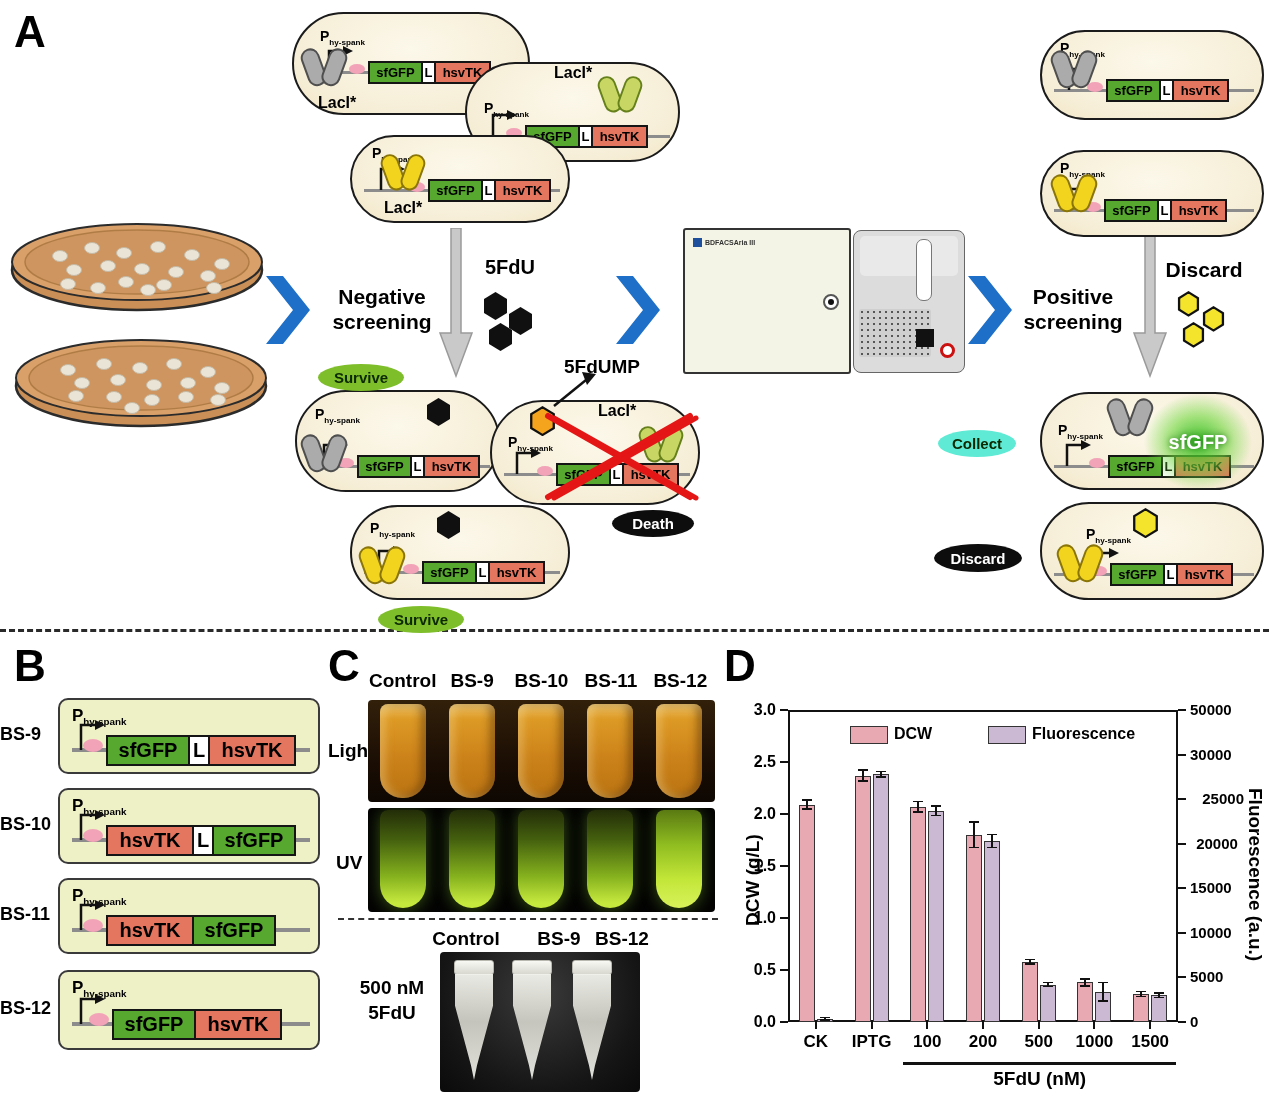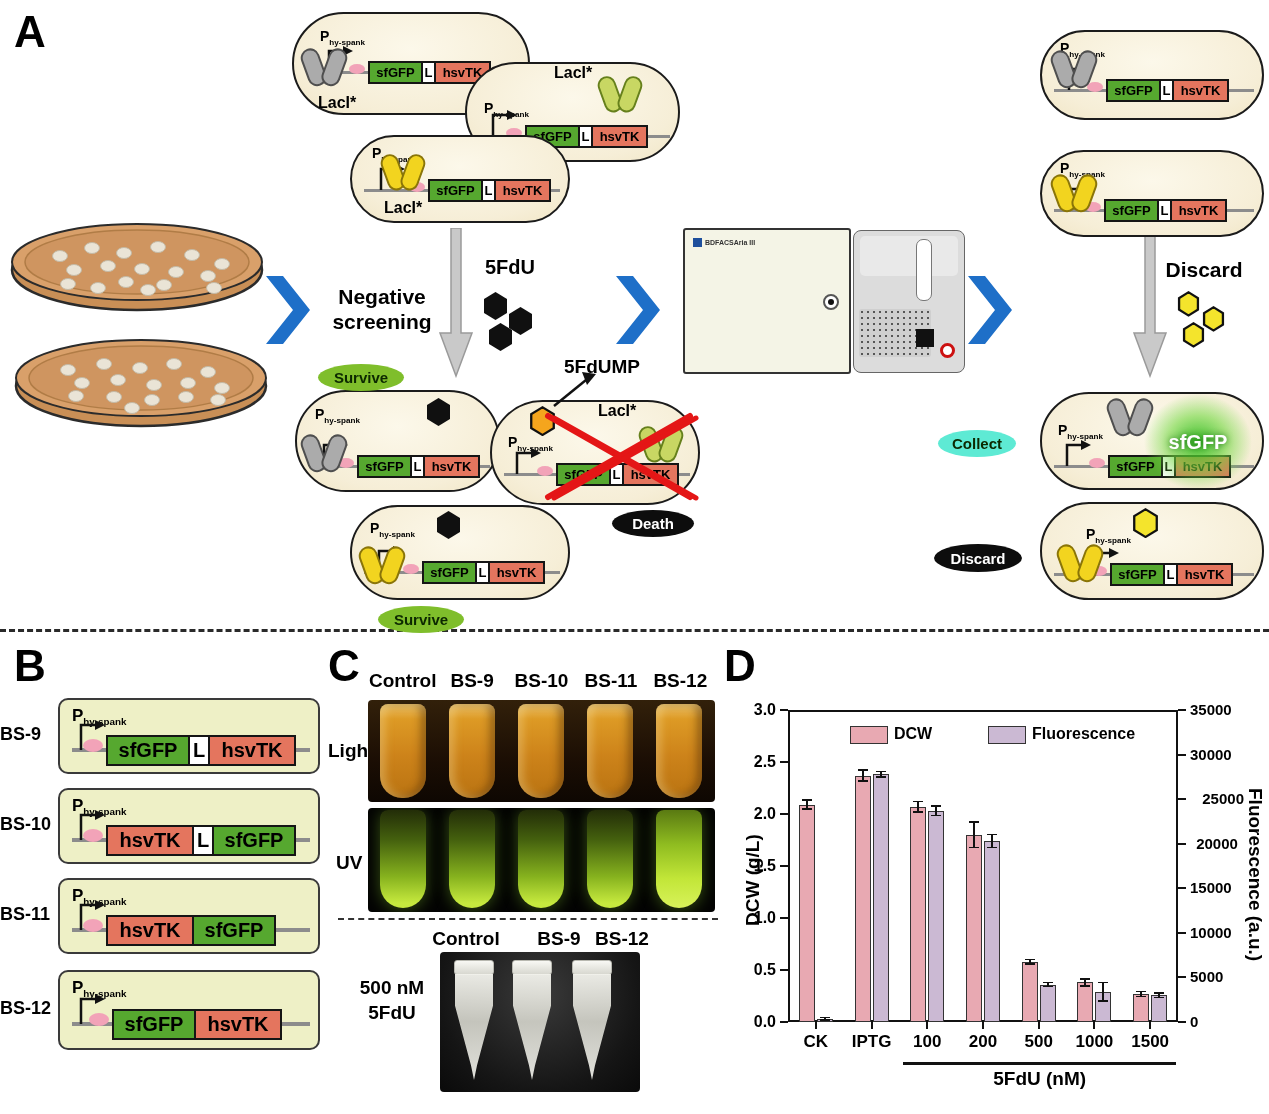--- a/index.html
+++ b/index.html
@@ -76,20 +76,21 @@
         <polygon points="0,0 17,0 44,34 17,68 0,68 27,34" fill="#1e6fc8"></polygon>
       </svg></div>
   <div class="abs" id="chev2" style="left:616px;top:276px;width:52px;height:68px;"><svg width="52" height="68" viewBox="0 0 52 68">
         <polygon points="0,0 17,0 44,34 17,68 0,68 27,34" fill="#1e6fc8"></polygon>
       </svg></div>
   <div class="abs" id="chev3" style="left:968px;top:276px;width:52px;height:68px;"><svg width="52" height="68" viewBox="0 0 52 68">
         <polygon points="0,0 17,0 44,34 17,68 0,68 27,34" fill="#1e6fc8"></polygon>
       </svg></div>
 
   <div class="screen-label" style="left:326px;top:284px;width:112px;">Negative screening</div>
+  <div class="screen-label" style="left:1008px;top:284px;width:130px;">Positive screening</div>
 
   <div class="abs" id="garrow1" style="left:438px;top:228px;width:36px;height:150px;"><svg width="36" height="150" viewBox="0 0 36 150">
         <polygon points="13,0 23,0 23,105 34,105 18,148 2,105 13,105" fill="#c9c9c9" stroke="#9a9a9a" stroke-width="1.5"></polygon>
       </svg></div>
   <div class="abs" id="garrow2" style="left:1132px;top:228px;width:36px;height:150px;"><svg width="36" height="150" viewBox="0 0 36 150">
         <polygon points="13,0 23,0 23,105 34,105 18,148 2,105 13,105" fill="#c9c9c9" stroke="#9a9a9a" stroke-width="1.5"></polygon>
       </svg></div>
 
   <div class="abs" style="left:478px;top:256px;width:64px;text-align:center;font-weight:bold;font-size:20px;">5FdU</div>
   <div class="abs" id="fdu-hexes" style="left:0;top:0;">
@@ -465,21 +466,21 @@
       <div style="position: absolute; left: 450px; top: 267.857px; width: 54px; height: 20px; text-align: left; font-weight: bold; font-size: 15px; line-height: 20px;">10000</div>
       <div style="position: absolute; left: 438px; top: 232.286px; width: 8px; height: 2px; background: rgb(17, 17, 17);"></div>
       <div style="position: absolute; left: 450px; top: 223.286px; width: 54px; height: 20px; text-align: left; font-weight: bold; font-size: 15px; line-height: 20px;">15000</div>
       <div style="position: absolute; left: 438px; top: 187.714px; width: 8px; height: 2px; background: rgb(17, 17, 17);"></div>
       <div style="position: absolute; left: 450px; top: 178.714px; width: 54px; height: 20px; text-align: center; font-weight: bold; font-size: 15px; line-height: 20px;">20000</div>
       <div style="position: absolute; left: 438px; top: 143.143px; width: 8px; height: 2px; background: rgb(17, 17, 17);"></div>
       <div style="position: absolute; left: 450px; top: 134.143px; width: 54px; height: 20px; text-align: right; font-weight: bold; font-size: 15px; line-height: 20px;">25000</div>
       <div style="position: absolute; left: 438px; top: 98.5714px; width: 8px; height: 2px; background: rgb(17, 17, 17);"></div>
       <div style="position: absolute; left: 450px; top: 89.5714px; width: 54px; height: 20px; text-align: left; font-weight: bold; font-size: 15px; line-height: 20px;">30000</div>
       <div style="position: absolute; left: 438px; top: 54px; width: 8px; height: 2px; background: rgb(17, 17, 17);"></div>
-      <div style="position: absolute; left: 450px; top: 45px; width: 54px; height: 20px; text-align: left; font-weight: bold; font-size: 15px; line-height: 20px;">35000</div>
+      <div style="position: absolute; left: 450px; top: 45px; width: 54px; height: 20px; text-align: left; font-weight: bold; font-size: 15px; line-height: 20px;">50000</div>
       <div style="position: absolute; left: 74.8571px; top: 367px; width: 2px; height: 7px; background: rgb(17, 17, 17);"></div>
       <div style="position: absolute; left: 45.8571px; top: 377px; width: 60px; text-align: center; font-weight: bold; font-size: 17px;">CK</div>
       <div style="position: absolute; left: 58.8571px; top: 149.64px; width: 16px; height: 217.36px; background: rgb(232, 169, 178); border: 1.5px solid rgb(51, 51, 51); box-sizing: border-box;"></div>
       <div style="position: absolute; left: 65.8571px; top: 145.48px; width: 2px; height: 8.32px; background: rgb(17, 17, 17);"></div>
       <div style="position: absolute; left: 61.8571px; top: 144.48px; width: 10px; height: 1.5px; background: rgb(17, 17, 17);"></div>
       <div style="position: absolute; left: 61.8571px; top: 153.3px; width: 10px; height: 1.5px; background: rgb(17, 17, 17);"></div>
       <div style="position: absolute; left: 76.8571px; top: 363.88px; width: 16px; height: 3.12px; background: rgb(203, 185, 211); border: 1.5px solid rgb(51, 51, 51); box-sizing: border-box;"></div>
       <div style="position: absolute; left: 83.8571px; top: 362.989px; width: 2px; height: 1.78286px; background: rgb(17, 17, 17);"></div>
       <div style="position: absolute; left: 79.8571px; top: 361.989px; width: 10px; height: 1.5px; background: rgb(17, 17, 17);"></div>
       <div style="position: absolute; left: 79.8571px; top: 364.271px; width: 10px; height: 1.5px; background: rgb(17, 17, 17);"></div>

